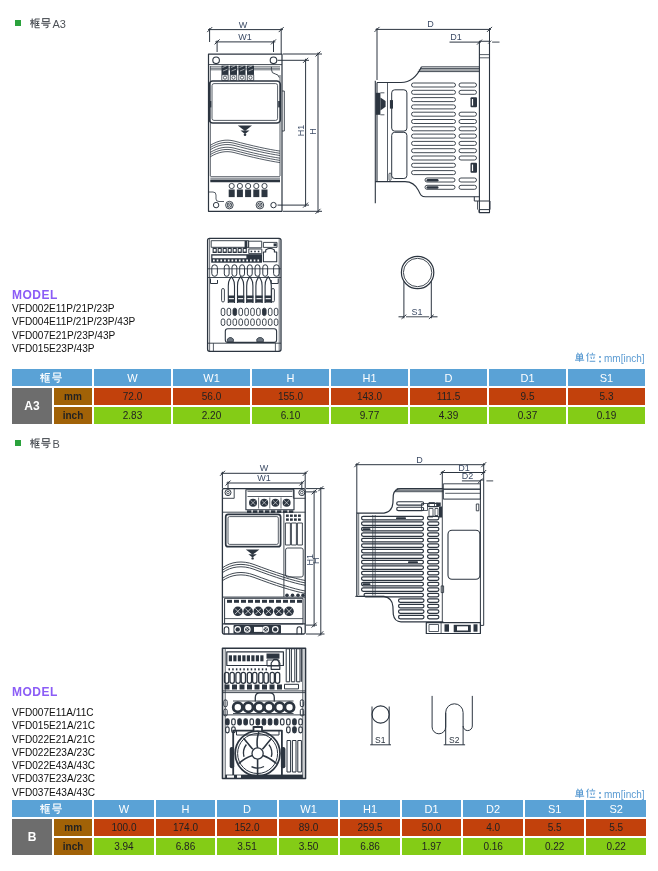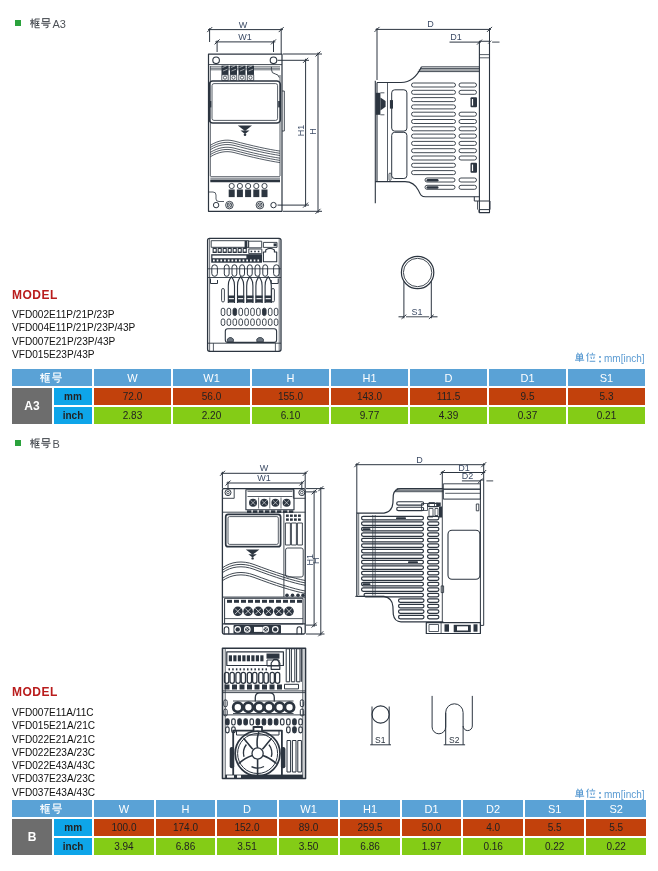--- a/index.html
+++ b/index.html
@@ -1,25 +1,25 @@
 <!DOCTYPE html>
 <html><head>
 <meta charset="utf-8">
 <style>
   html,body{margin:0;padding:0;background:#fff;width:658px;height:871px;overflow:hidden;}
   body{font-family:"Liberation Sans",sans-serif;position:relative;}
   .abs{position:absolute;}
   .bullet{width:6px;height:6px;background:#2aa23c;}
-  .model-h{font-weight:bold;font-size:12px;color:#b91c1c;letter-spacing:0.5px;}
+  .model-h{font-weight:bold;font-size:12px;color:#8b5cf6;letter-spacing:0.5px;}
   .model-l{font-size:10.1px;color:#111;line-height:13.25px;white-space:pre;}
   table.dim{border-collapse:separate;border-spacing:2px 2px;table-layout:fixed;}
   table.dim td{padding:0;text-align:center;vertical-align:middle;font-size:10px;color:#222;}
   table.dim td.hd{background:#5aa2d6;color:#fff;font-size:11px;}
   table.dim td.dk{background:#6d6d6d;color:#fff;font-weight:bold;font-size:12px;}
-  table.dim td.gy{background:#0ea5e9;color:#222;font-weight:bold;}
+  table.dim td.gy{background:#a16207;color:#222;font-weight:bold;}
   td.r1{background:#c2410c;}
   td.r2{background:#84cc16;}
 </style>
 </head>
 <body>
 
 <div class="abs" style="left:0;top:14px;width:240px;height:18px;">
   <span class="abs bullet" style="left:15px;top:6px;"></span>
   <svg class="abs" style="left:29px;top:3px;" width="70" height="14" viewBox="0 0 70 14" stroke="#4d5157">
     <use href="#g-kuang" transform="translate(0.5,0.6) scale(0.9)"></use>
@@ -872,21 +872,21 @@
   <path d="M463.1,726 A4.6,4.6 0 0 0 472.3,726 V695.9"></path>
   <path d="M443.7,744.8 H465.1"></path>
   <text x="454.2" y="743" fill="#2c3540" font-size="8.5" text-anchor="middle" stroke="none" font-family="Liberation Sans,sans-serif">S2</text>
 </g>
 
 </g>
 </svg>
 
 <div class="abs" style="left:12px;top:288px;">
   <div class="model-h">MODEL</div>
-  <div class="model-l" style="margin-top:6px;">VFD002E11P/21P/23P
+  <div class="model-l" style="">VFD002E11P/21P/23P
 VFD004E11P/21P/23P/43P
 VFD007E21P/23P/43P
 VFD015E23P/43P</div>
 </div>
 
 <div class="abs" style="left:574px;top:351px;width:75px;height:14px;">
   <svg width="75" height="14" viewBox="0 0 75 14" stroke="#5b9bd2">
     <use href="#g-dan" transform="translate(0.5,1) scale(0.85)"></use>
     <use href="#g-wei" transform="translate(11.5,1) scale(0.85)"></use>
     <circle cx="26" cy="6" r="1" fill="#5b9bd2" stroke="none"></circle>
@@ -928,21 +928,21 @@
           <td class="r1">5.3</td>
         </tr>
   <tr style="height:17px;">
           <td class="gy">inch</td>
           <td class="r2">2.83</td>
           <td class="r2">2.20</td>
           <td class="r2">6.10</td>
           <td class="r2">9.77</td>
           <td class="r2">4.39</td>
           <td class="r2">0.37</td>
-          <td class="r2">0.21</td>
+          <td class="r2">0.19</td>
         </tr>
 </tbody>
     </table>
 </div>
 
 <div class="abs" style="left:0;top:434px;width:240px;height:18px;">
   <span class="abs bullet" style="left:15px;top:6px;"></span>
   <svg class="abs" style="left:29px;top:3px;" width="70" height="14" viewBox="0 0 70 14" stroke="#4d5157">
     <use href="#g-kuang" transform="translate(0.5,0.6) scale(0.9)"></use>
     <use href="#g-hao" transform="translate(11.5,0.6) scale(0.9)"></use>

